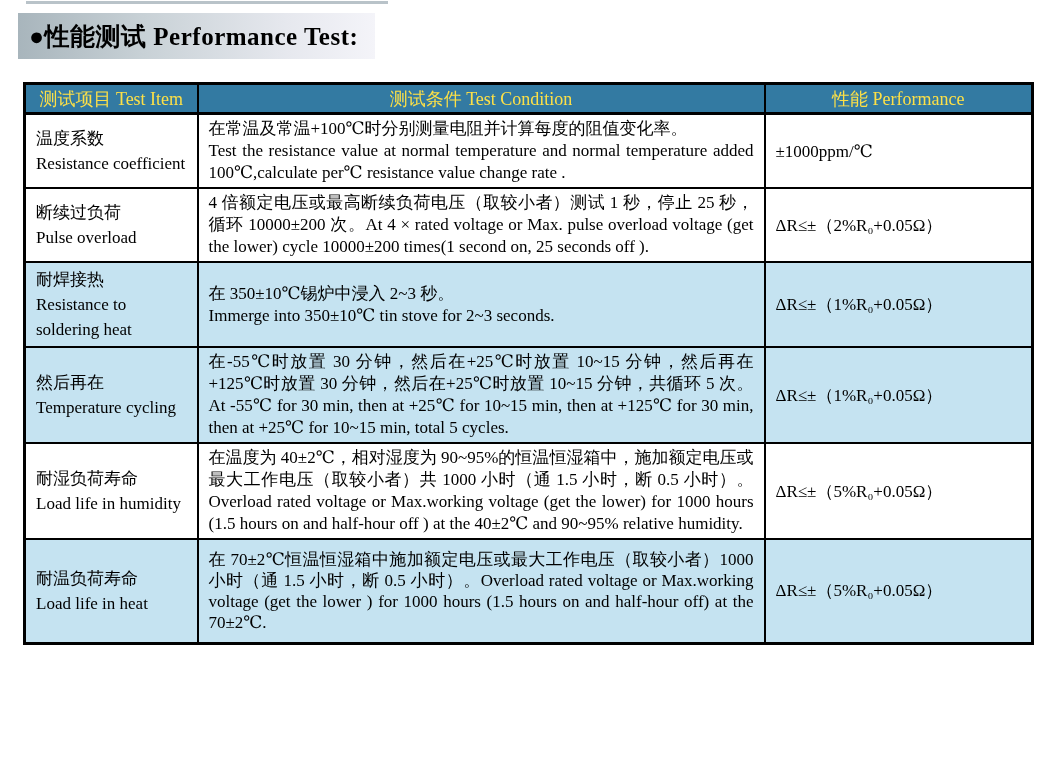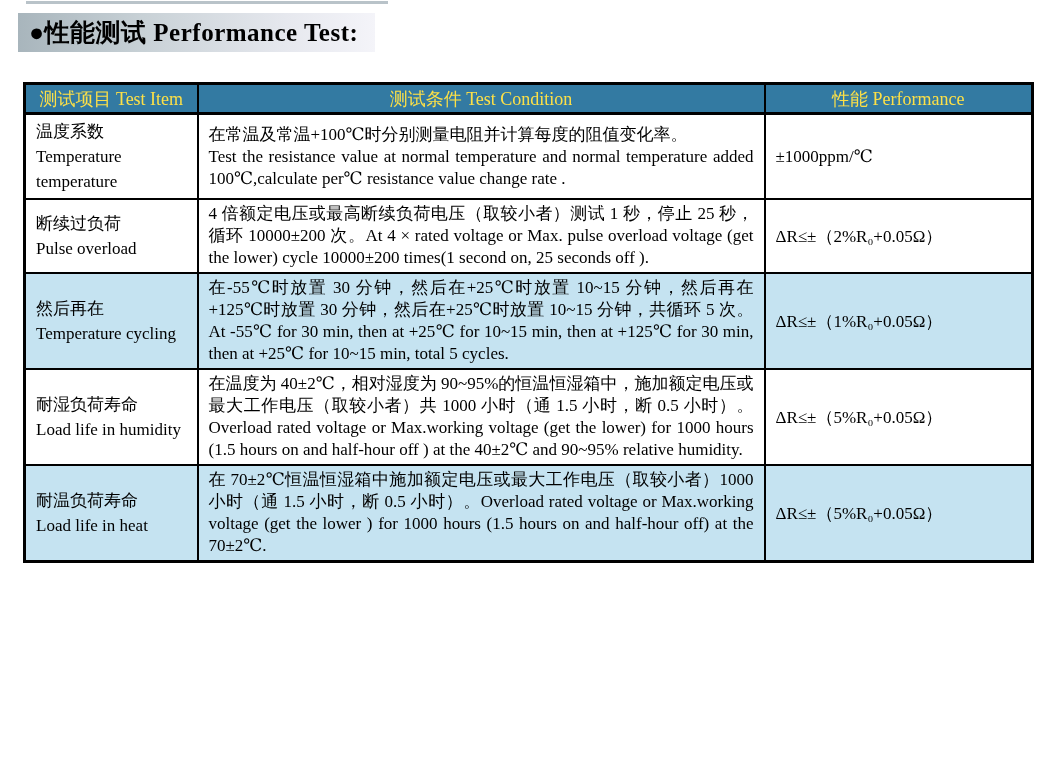--- a/index.html
+++ b/index.html
@@ -12,21 +12,21 @@
     color:#000;
     overflow:hidden;
   }
   .top-rule {
     position:absolute; top:1px; left:26px;
     width:362px; height:3px;
     background:#b9c3c9;
   }
   .title-banner {
     position:absolute; top:13px; left:18px;
-    width:357px; height:39px;
+    width:357px; height:46px;
     background:linear-gradient(90deg,#a8b5bc 0%,#c8d1d6 35%,#e6e8ee 75%,#f4f4f9 100%);
     display:flex; align-items:center;
   }
   .title-banner h1 {
     font-size:25px; font-weight:bold;
     padding-left:11px; white-space:nowrap;
     letter-spacing:0.5px;
   }
   table.perf {
     position:absolute; top:82px; left:23px;
@@ -97,37 +97,48 @@
       <tr>
         <th>测试项目  Test Item</th>
         <th>测试条件 Test Condition</th>
         <th>性能 Performance</th>
       </tr>
     </thead>
     <tbody>
         <tr>
           <td class="item-cell">
             <div>温度系数</div>
-            <div>Temperature temperature</div>
+            <div>Resistance coefficient</div>
           </td>
           <td class="cond-cell">
             <div>在常温及常温+100℃时分别测量电阻并计算每度的阻值变化率。</div>
             <div>Test the resistance value at normal temperature and normal temperature added 100℃,calculate per℃  resistance value change rate .</div>
           </td>
           <td class="perf-cell">±1000ppm/℃</td>
         </tr>
         <tr>
           <td class="item-cell">
             <div>断续过负荷</div>
             <div>Pulse overload</div>
           </td>
           <td class="cond-cell">
             <div>4 倍额定电压或最高断续负荷电压（取较小者）测试 1 秒，停止 25 秒，循环 10000±200 次。At 4 × rated voltage or Max. pulse overload voltage (get the lower) cycle 10000±200 times(1 second on, 25 seconds off ).</div>
           </td>
           <td class="perf-cell">ΔR≤±（2%R₀+0.05Ω）</td>
+        </tr>
+        <tr class="shaded">
+          <td class="item-cell">
+            <div>耐焊接热</div>
+            <div>Resistance to soldering heat</div>
+          </td>
+          <td class="cond-cell">
+            <div>在 350±10℃锡炉中浸入 2~3 秒。</div>
+            <div>Immerge into 350±10℃  tin stove for 2~3 seconds.</div>
+          </td>
+          <td class="perf-cell">ΔR≤±（1%R₀+0.05Ω）</td>
         </tr>
         <tr class="shaded">
           <td class="item-cell">
             <div>然后再在</div>
             <div>Temperature cycling</div>
           </td>
           <td class="cond-cell">
             <div>在-55℃时放置 30 分钟，然后在+25℃时放置 10~15 分钟，然后再在+125℃时放置 30 分钟，然后在+25℃时放置 10~15 分钟，共循环 5 次。At  -55℃  for 30 min, then at +25℃  for 10~15 min, then at +125℃  for 30 min, then at +25℃  for 10~15 min, total 5 cycles.</div>
           </td>
           <td class="perf-cell">ΔR≤±（1%R₀+0.05Ω）</td>

